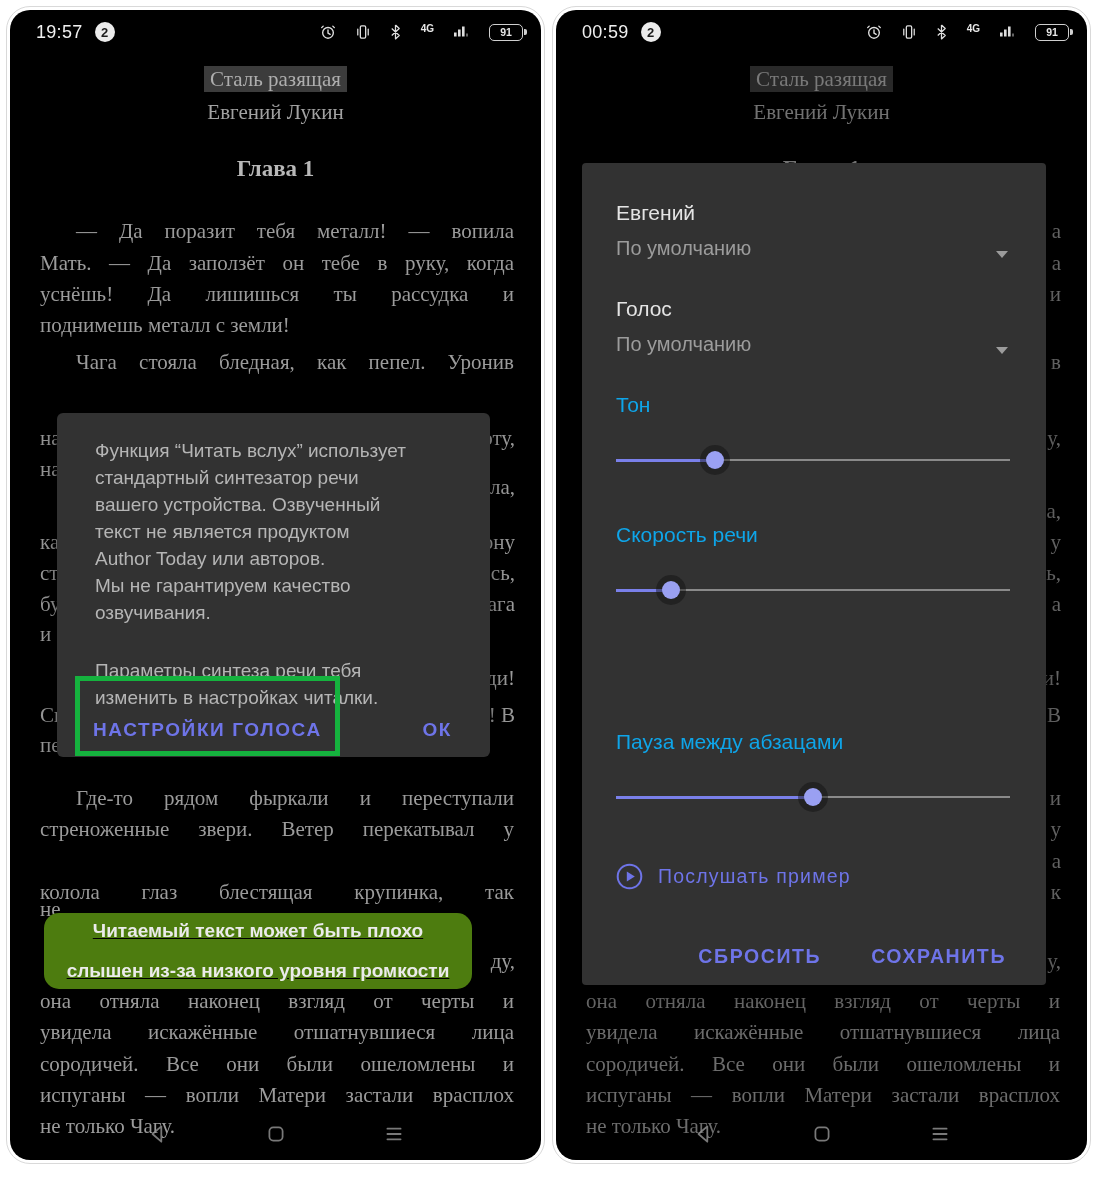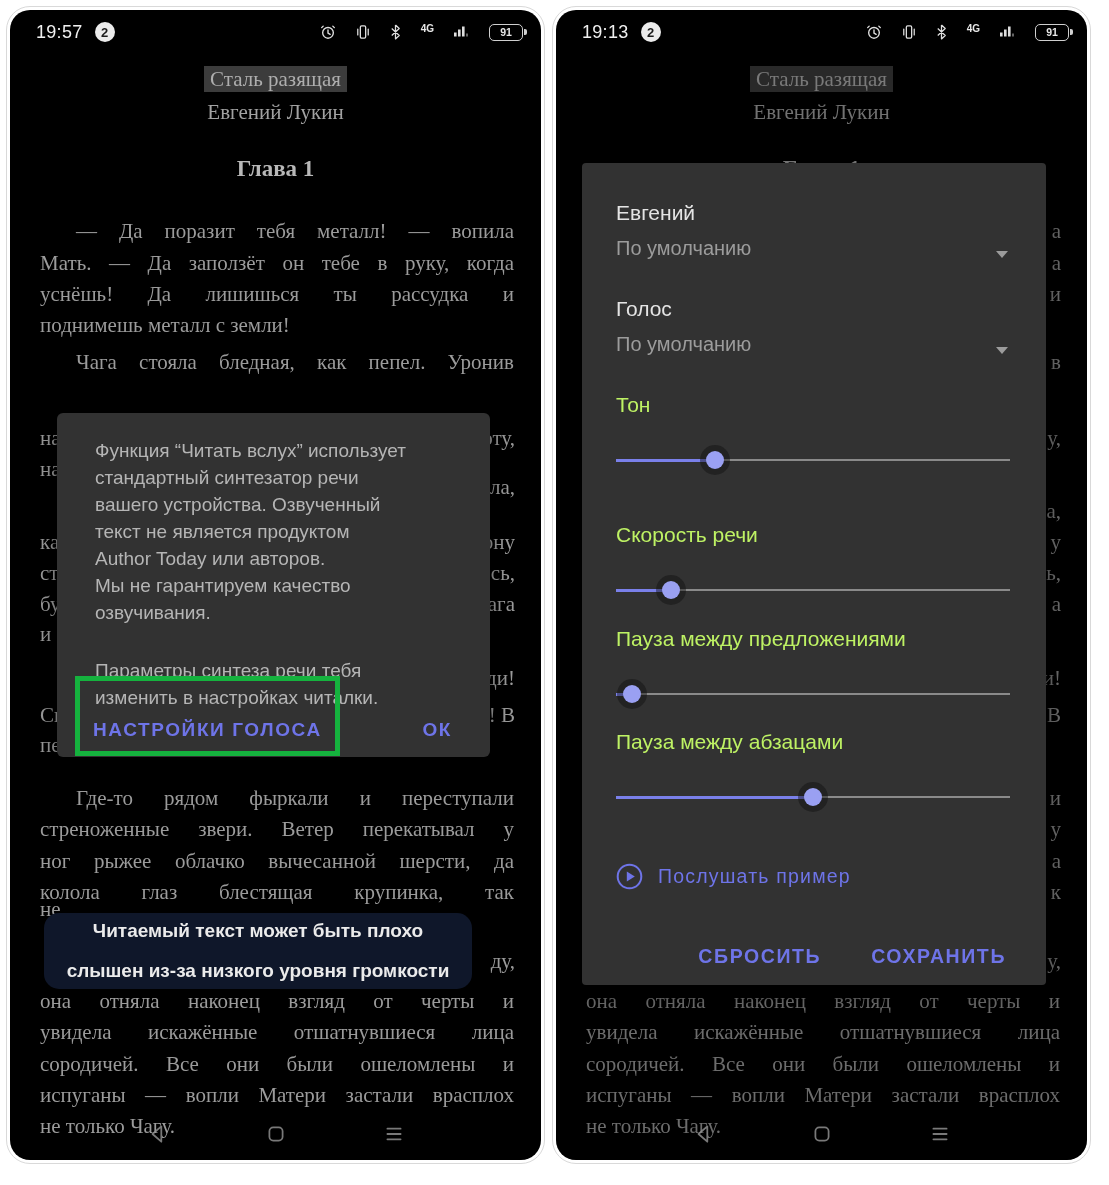--- a/index.html
+++ b/index.html
@@ -42,34 +42,34 @@
                 border-radius:6px; z-index:10; box-shadow:0 8px 22px rgba(0,0,0,.5); }
   .tts-text { position:absolute; left:38px; right:28px; white-space:pre-line; font-size:19px; line-height:27px; color:#b5b5b5; }
   .tts-p1 { top:24px; } .tts-p2 { top:244px; }
   .tts-buttons { position:absolute; left:36px; right:30px; bottom:16px; display:flex;
                  justify-content:space-between; align-items:center; }
   .dlg-btn { font-size:19px; font-weight:700; letter-spacing:1.6px; color:#6e74e8; cursor:pointer; }
   .green-box { position:absolute; left:65px; top:666px; width:265px; height:80px; border:5px solid #15b23e;
                z-index:30; }
 
   
-  .toast { position:absolute; left:34px; top:903px; width:428px; height:76px; background:#0f172a; border-radius:15px;
-           z-index:40; display:flex; flex-direction:column; align-items:center; justify-content:center; gap:18px; }
+  .toast { position:absolute; left:34px; top:903px; width:428px; height:76px; background:#4d7c0f; border-radius:15px;
+           z-index:40; display:flex; flex-direction:column; align-items:center; justify-content:center; gap:18px;text-decoration:underline; }
   .toast div { font-size:19px; font-weight:700; color:#ebebeb; }
 
   
   .settings-dialog { position:absolute; left:26px; top:153px; width:464px; height:822px; background:#323232;
                      border-radius:4px; z-index:10; box-shadow:0 8px 22px rgba(0,0,0,.5); }
   .field { position:absolute; left:34px; right:34px; }
   .f-label { font-size:21px; color:#e4e4e4; }
   .f-value { font-size:20px; color:#9c9c9c; margin-top:12px; }
   .caret { position:absolute; right:4px; top:50px; width:0; height:0;
            border-left:6px solid transparent; border-right:6px solid transparent; border-top:7px solid #9c9c9c; }
   .sl { position:absolute; left:34px; right:36px; }
-  .sl-label { font-size:21px; color:#bef264; }
+  .sl-label { font-size:21px; color:#0ea5e9; }
   .sl-track { position:relative; height:22px; margin-top:32px; }
   .sl-rail { position:absolute; left:0; right:0; top:10px; height:2px; background:#8a8a8a; }
   .sl-fill { position:absolute; left:0; top:9.5px; height:3px; background:#7a80ea; }
   .sl-thumb { position:absolute; top:2px; width:18px; height:18px; margin-left:-9px; border-radius:50%;
               background:#9aa0f2; box-shadow:0 0 0 6px rgba(15,15,15,.45); }
   .listen-row { position:absolute; left:34px; top:700px; display:flex; align-items:center; gap:15px; cursor:pointer; }
   .listen-label { font-size:19.5px; letter-spacing:1.2px; color:#6e74e8; }
   .settings-buttons { position:absolute; right:40px; top:782px; display:flex; gap:50px; }
   .sd-btn { font-size:19.5px; font-weight:700; letter-spacing:1.6px; color:#6e74e8; cursor:pointer; }
 
@@ -119,21 +119,20 @@
     <div class="hdr-line hdr-title" style="top:57px"><span>Сталь разящая</span></div>
     <div class="hdr-line" style="top:90px">Евгений Лукин</div>
     <div class="hdr-line hdr-chapter" style="top:146px">Глава 1</div>
   <div class="bline" style="top: 208px; padding-left: 36px;">— Да поразит тебя металл! — вопила</div>
         <div class="bline" style="top: 240px;">Мать. — Да заползёт он тебе в руку, когда</div>
         <div class="bline" style="top: 271px;">уснёшь! Да лишишься ты рассудка и</div>
         <div class="bline nojust" style="top: 302px;">поднимешь металл с земли!</div>
         <div class="bline" style="top: 339px; padding-left: 36px;">Чага стояла бледная, как пепел. Уронив</div>
         <div class="bline" style="top: 775px; padding-left: 36px;">Где-то рядом фыркали и переступали</div>
         <div class="bline" style="top: 806px;">стреноженные звери. Ветер перекатывал у</div>
-        <div class="bline" style="top: 838px;">ног рыжее облачко вычесанной шерсти, да</div>
         <div class="bline" style="top: 869px;">колола глаз блестящая крупинка, так</div>
         <div class="bline" style="top: 978px;">она отняла наконец взгляд от черты и</div>
         <div class="bline" style="top: 1009px;">увидела искажённые отшатнувшиеся лица</div>
         <div class="bline" style="top: 1041px;">сородичей. Все они были ошеломлены и</div>
         <div class="bline" style="top: 1072px;">испуганы — вопли Матери застали врасплох</div>
         <div class="bline nojust" style="top: 1103px;">не только Чагу.</div>
         <span class="frag l" style="top: 415px;">на</span>
         <span class="frag r" style="top: 415px;">оту,</span>
         <span class="frag l" style="top: 446px;">нав</span>
         <span class="frag r" style="top: 464px;">ла,</span>
@@ -185,21 +184,21 @@
           <path d="M4 5.2h12 M4 10h12 M4 14.8h12"></path>
         </svg>
   </div>
 </div>
 </div>
 
 <div class="card right">
 <div class="phone">
 
   <div class="statusbar">
-    <span class="sb-time">19:13</span>
+    <span class="sb-time">00:59</span>
     <span class="sb-badge">2</span>
     <span class="sb-right">
       <svg width="16" height="16" viewBox="0 0 15 15" fill="none" stroke="#dedede" stroke-width="1.3" stroke-linecap="round">
             <circle cx="7.5" cy="8.3" r="5"></circle>
             <path d="M7.5 5.6v2.9l2 1.2"></path>
             <path d="M3 2 1.6 3.4 M12 2 13.4 3.4"></path>
           </svg>
       <svg width="14" height="16" viewBox="0 0 13 15" fill="none" stroke="#dedede" stroke-width="1.2" stroke-linecap="round">
             <rect x="4" y="1.8" width="5" height="11.4" rx="1.2"></rect>
             <path d="M1.6 4.8v5.4 M11.4 4.8v5.4"></path>
@@ -292,28 +291,20 @@
 
     <div class="sl" style="top:360px">
       <div class="sl-label">Скорость речи</div>
       <div class="sl-track">
             <div class="sl-rail"></div>
             <div class="sl-fill" style="width: 14%;"></div>
             <div class="sl-thumb" style="left: 14%;"></div>
           </div>
     </div>
 
-    <div class="sl" style="top:464px">
-      <div class="sl-label">Пауза между предложениями</div>
-      <div class="sl-track">
-            <div class="sl-rail"></div>
-            <div class="sl-fill" style="width: 4%;"></div>
-            <div class="sl-thumb" style="left: 4%;"></div>
-          </div>
-    </div>
 
     <div class="sl" style="top:567px">
       <div class="sl-label">Пауза между абзацами</div>
       <div class="sl-track">
             <div class="sl-rail"></div>
             <div class="sl-fill" style="width: 50%;"></div>
             <div class="sl-thumb" style="left: 50%;"></div>
           </div>
     </div>
 

